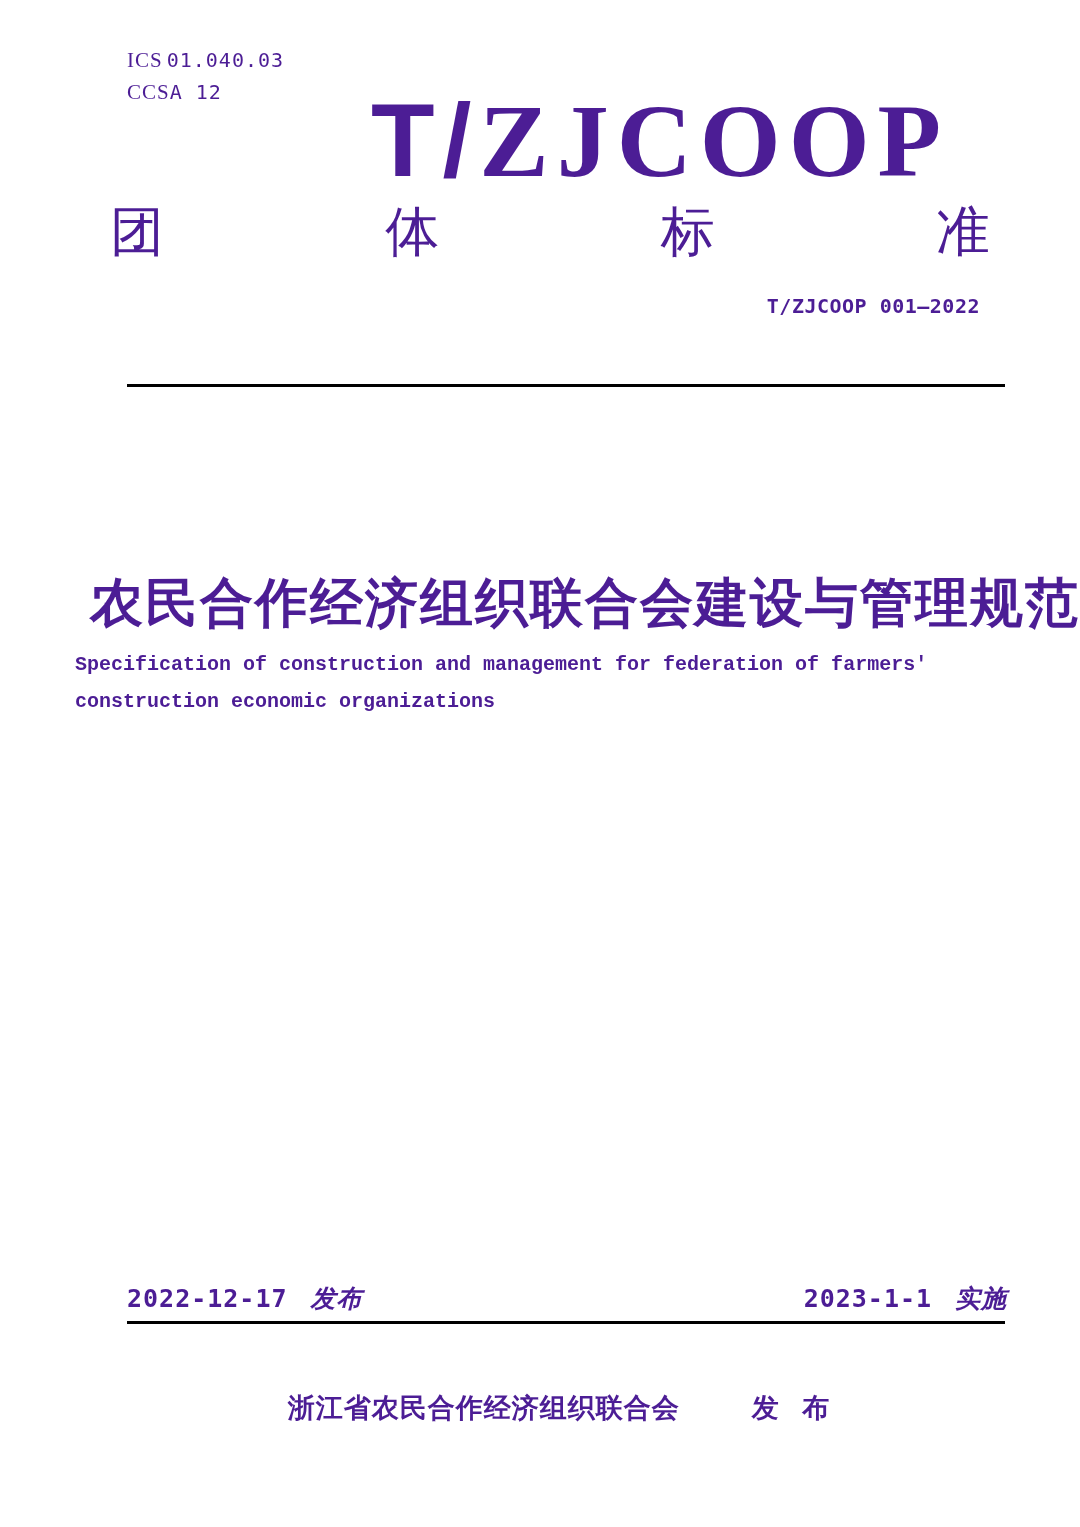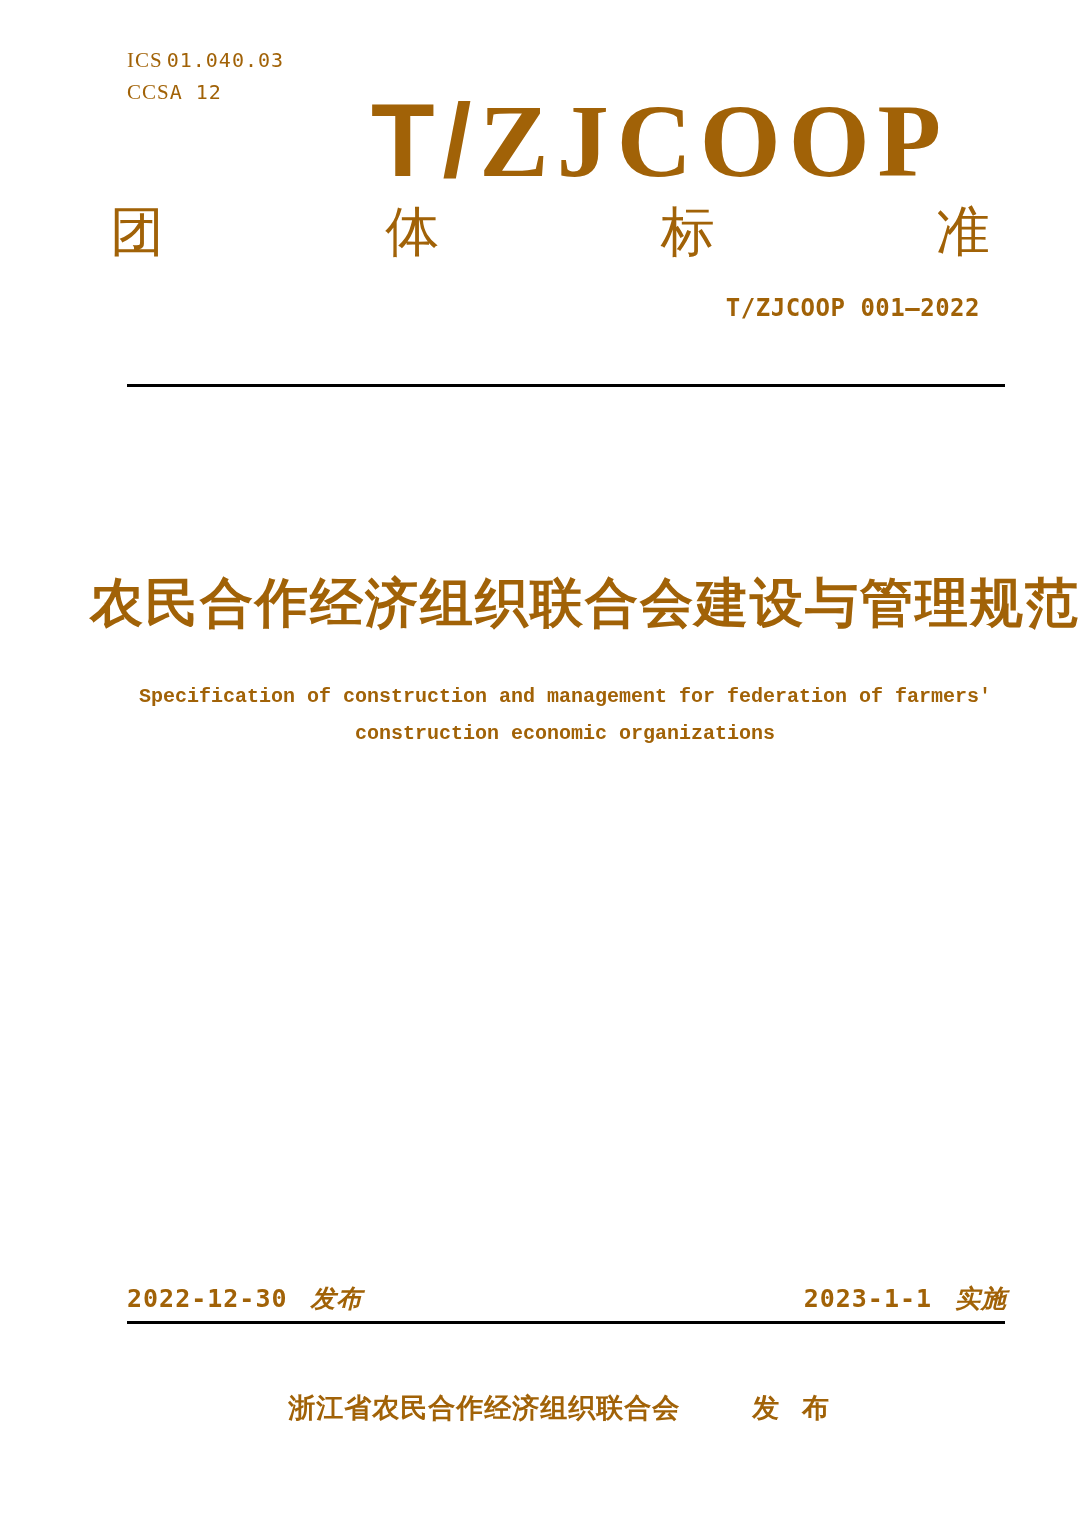--- a/index.html
+++ b/index.html
@@ -70,21 +70,21 @@
     line-height: 62px;
     font-weight: 500;
   }
 
   
   .standard-number {
     position: absolute;
     right: 100px;
     top: 294px;
     font-family: "DejaVu Sans Mono", monospace;
-    font-size: 24px;
+    font-size: 20px;
     font-weight: bold;
     letter-spacing: 0.5px;
     white-space: nowrap;
     margin-left: 48px;
   }
 
   .rule {
     position: absolute;
     left: 127px;
     width: 878px;
@@ -105,23 +105,23 @@
     line-height: 62px;
     font-weight: bold;
     letter-spacing: 2px;
     white-space: nowrap;
   }
 
   
   .title-en {
     position: absolute;
     left: 75px;
-    top: 678px;
+    top: 646px;
     width: 980px;
-    text-align: center;
+    text-align: left;
     font-family: "Liberation Mono", monospace;
     font-size: 20px;
     line-height: 37px;
     font-weight: 600;
     letter-spacing: 0;
   }
 
   
   .dates-row {
     position: absolute;
@@ -149,27 +149,26 @@
     width: 1080px;
     text-align: center;
     font-size: 27px;
     font-weight: bold;
     letter-spacing: 1px;
     white-space: nowrap;
   }
   .publish-label {
     margin-left: 72px;
     word-spacing: 14px;
-    font-family: Liberation Serif, serif;
   }
 </style>
 </head>
 <body>
 
-<div class="page" style="background: rgb(255, 255, 255); color: #a16207;">
+<div class="page" style="background: rgb(255, 255, 255); color: #4c1d95;">
 
   <div class="meta-block">
     <div class="meta-row ics">
       <span class="meta-label">ICS</span>
       <span class="meta-value">01.040.03</span>
     </div>
     <div class="meta-row ccs">
       <span class="meta-label">CCS</span>
       <span class="meta-value">A 12</span>
     </div>
@@ -192,21 +191,21 @@
 
   <div class="title-zh">农民合作经济组织联合会建设与管理规范</div>
 
   <div class="title-en">
     <div>Specification of construction and management for federation of farmers'</div>
     <div>construction economic organizations</div>
   </div>
 
   <div class="dates-row">
     <div>
-      <span class="date-value">2022-12-30</span>
+      <span class="date-value">2022-12-17</span>
       <span class="date-label">发布</span>
     </div>
     <div>
       <span class="date-value">2023-1-1</span>
       <span class="date-label">实施</span>
     </div>
   </div>
 
   <div class="rule rule-bottom" style="background: rgb(0, 0, 0);"></div>
 

